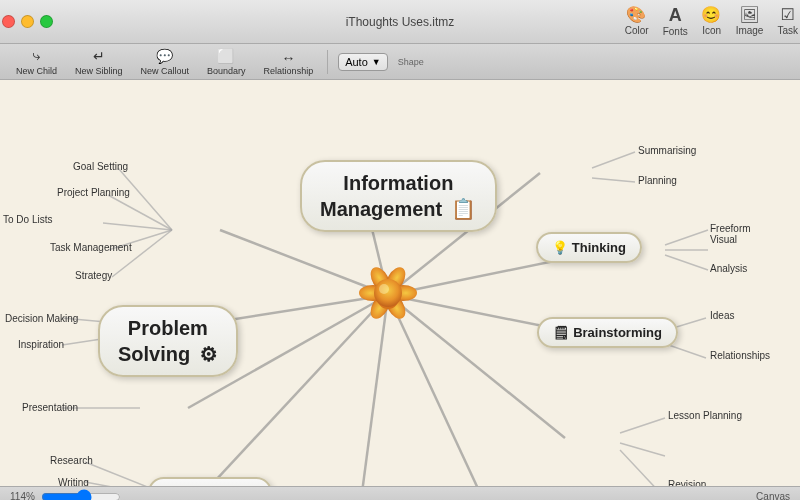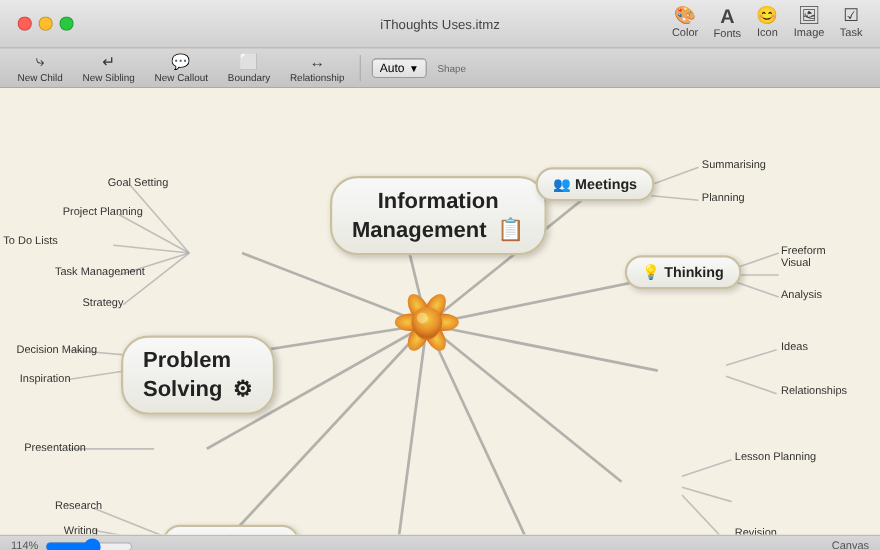--- a/index.html
+++ b/index.html
@@ -12,21 +12,21 @@
     }
 
     
     #titlebar {
       height: 44px;
       background: linear-gradient(to bottom, #e8e8e8, #d0d0d0);
       border-bottom: 1px solid #aaa;
       display: flex;
       align-items: center;
       justify-content: space-between;
-      padding: 0 16px;
+      padding: 0 2px;
       position: relative;
     }
     #window-controls {
       display: flex;
       gap: 6px;
       align-items: center;
     }
     .wc-btn {
       width: 13px; height: 13px;
       border-radius: 50%;
@@ -321,64 +321,64 @@
       <circle cx="35" cy="35" r="14" fill="url(#hubGrad)"></circle>
       <circle cx="31" cy="31" r="5" fill="rgba(255,255,200,0.4)"></circle>
     </svg>
   </div>
 
   <div class="node large" style="left:300px; top:80px; text-align:center; line-height:1.3;">
     <span>Information<br>Management</span>
     <span style="margin-left:4px;">📋</span>
   </div>
 
-  <div class="node" style="left:487px; top:72px;">
-    <span>👥</span>
-    <span>Meetings</span>
-  </div>
-
-  <div class="node" style="left:568px; top:152px;">
+
+  <div class="node" style="left:536px; top:152px;">
     <span>💡</span>
     <span>Thinking</span>
   </div>
 
+  <div class="node" style="left:537px; top:237px;">
+    <span>🗒</span>
+    <span>Brainstorming</span>
+  </div>
 
 
   <div class="node" style="left:148px; top:397px;">
     <span>Note Taking</span>
     <span style="margin-left:4px;">✉</span>
   </div>
 
 
-  <div class="node large" style="left:110px; top:225px; text-align:left; line-height:1.3;">
+  <div class="node large" style="left:98px; top:225px; text-align:center; line-height:1.3;">
     <span>Problem<br>Solving</span>
     <span style="margin-left:4px;">⚙</span>
   </div>
 
 
-  <div class="leaf-node" style="left:73px; top:81px;margin-left:25px;">Goal Setting</div>
+  <div class="leaf-node" style="left:73px; top:81px;">Goal Setting</div>
   <div class="leaf-node" style="left:57px; top:107px;">Project Planning</div>
   <div class="leaf-node" style="left:3px; top:134px;">To Do Lists</div>
   <div class="leaf-node" style="left:50px; top:162px;">Task Management</div>
   <div class="leaf-node" style="left:75px; top:190px;">Strategy</div>
 
   <div class="leaf-node" style="left:638px; top:65px;">Summarising</div>
   <div class="leaf-node" style="left:638px; top:95px;">Planning</div>
 
   <div class="leaf-node" style="left:710px; top:143px;">Freeform</div>
   <div class="leaf-node" style="left:710px; top:154px;">Visual</div>
   <div class="leaf-node" style="left:710px; top:183px;">Analysis</div>
 
   <div class="leaf-node" style="left:710px; top:230px;">Ideas</div>
   <div class="leaf-node" style="left:710px; top:270px;">Relationships</div>
 
   <div class="leaf-node" style="left:668px; top:330px;">Lesson Planning</div>
   <div class="leaf-node" style="left:668px; top:370px;margin-top:29px;">Revision</div>
 
-  <div class="leaf-node" style="left:5px; top:233px;margin-left:10px;">Decision Making</div>
+  <div class="leaf-node" style="left:5px; top:233px;">Decision Making</div>
   <div class="leaf-node" style="left:18px; top:259px;">Inspiration</div>
 
   <div class="leaf-node" style="left:22px; top:322px;">Presentation</div>
 
   <div class="leaf-node" style="left:50px; top:375px;">Research</div>
   <div class="leaf-node" style="left:58px; top:397px;">Writing</div>
 
 </div>
 
 <div id="bottombar">

